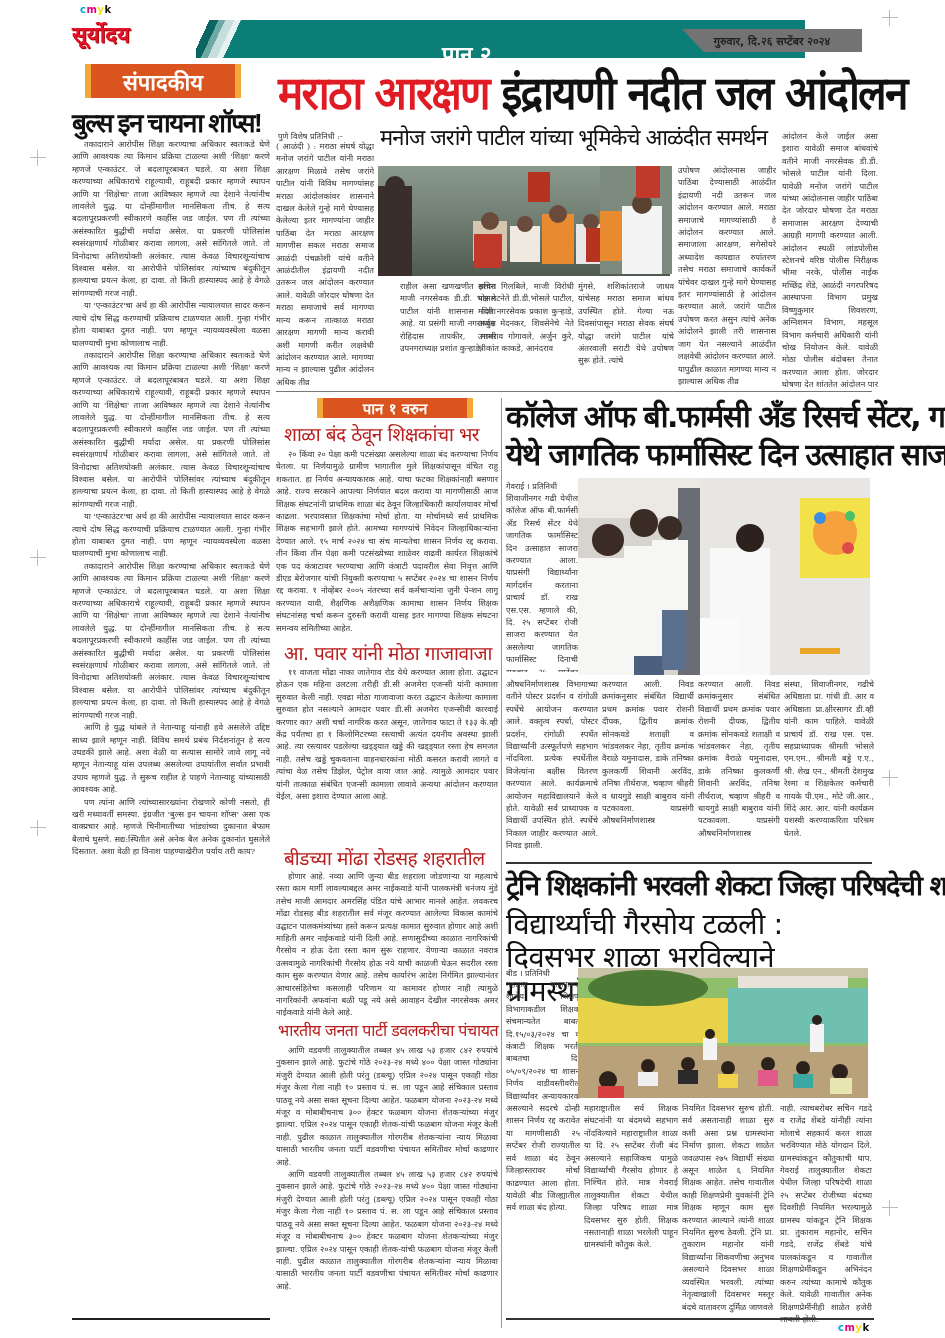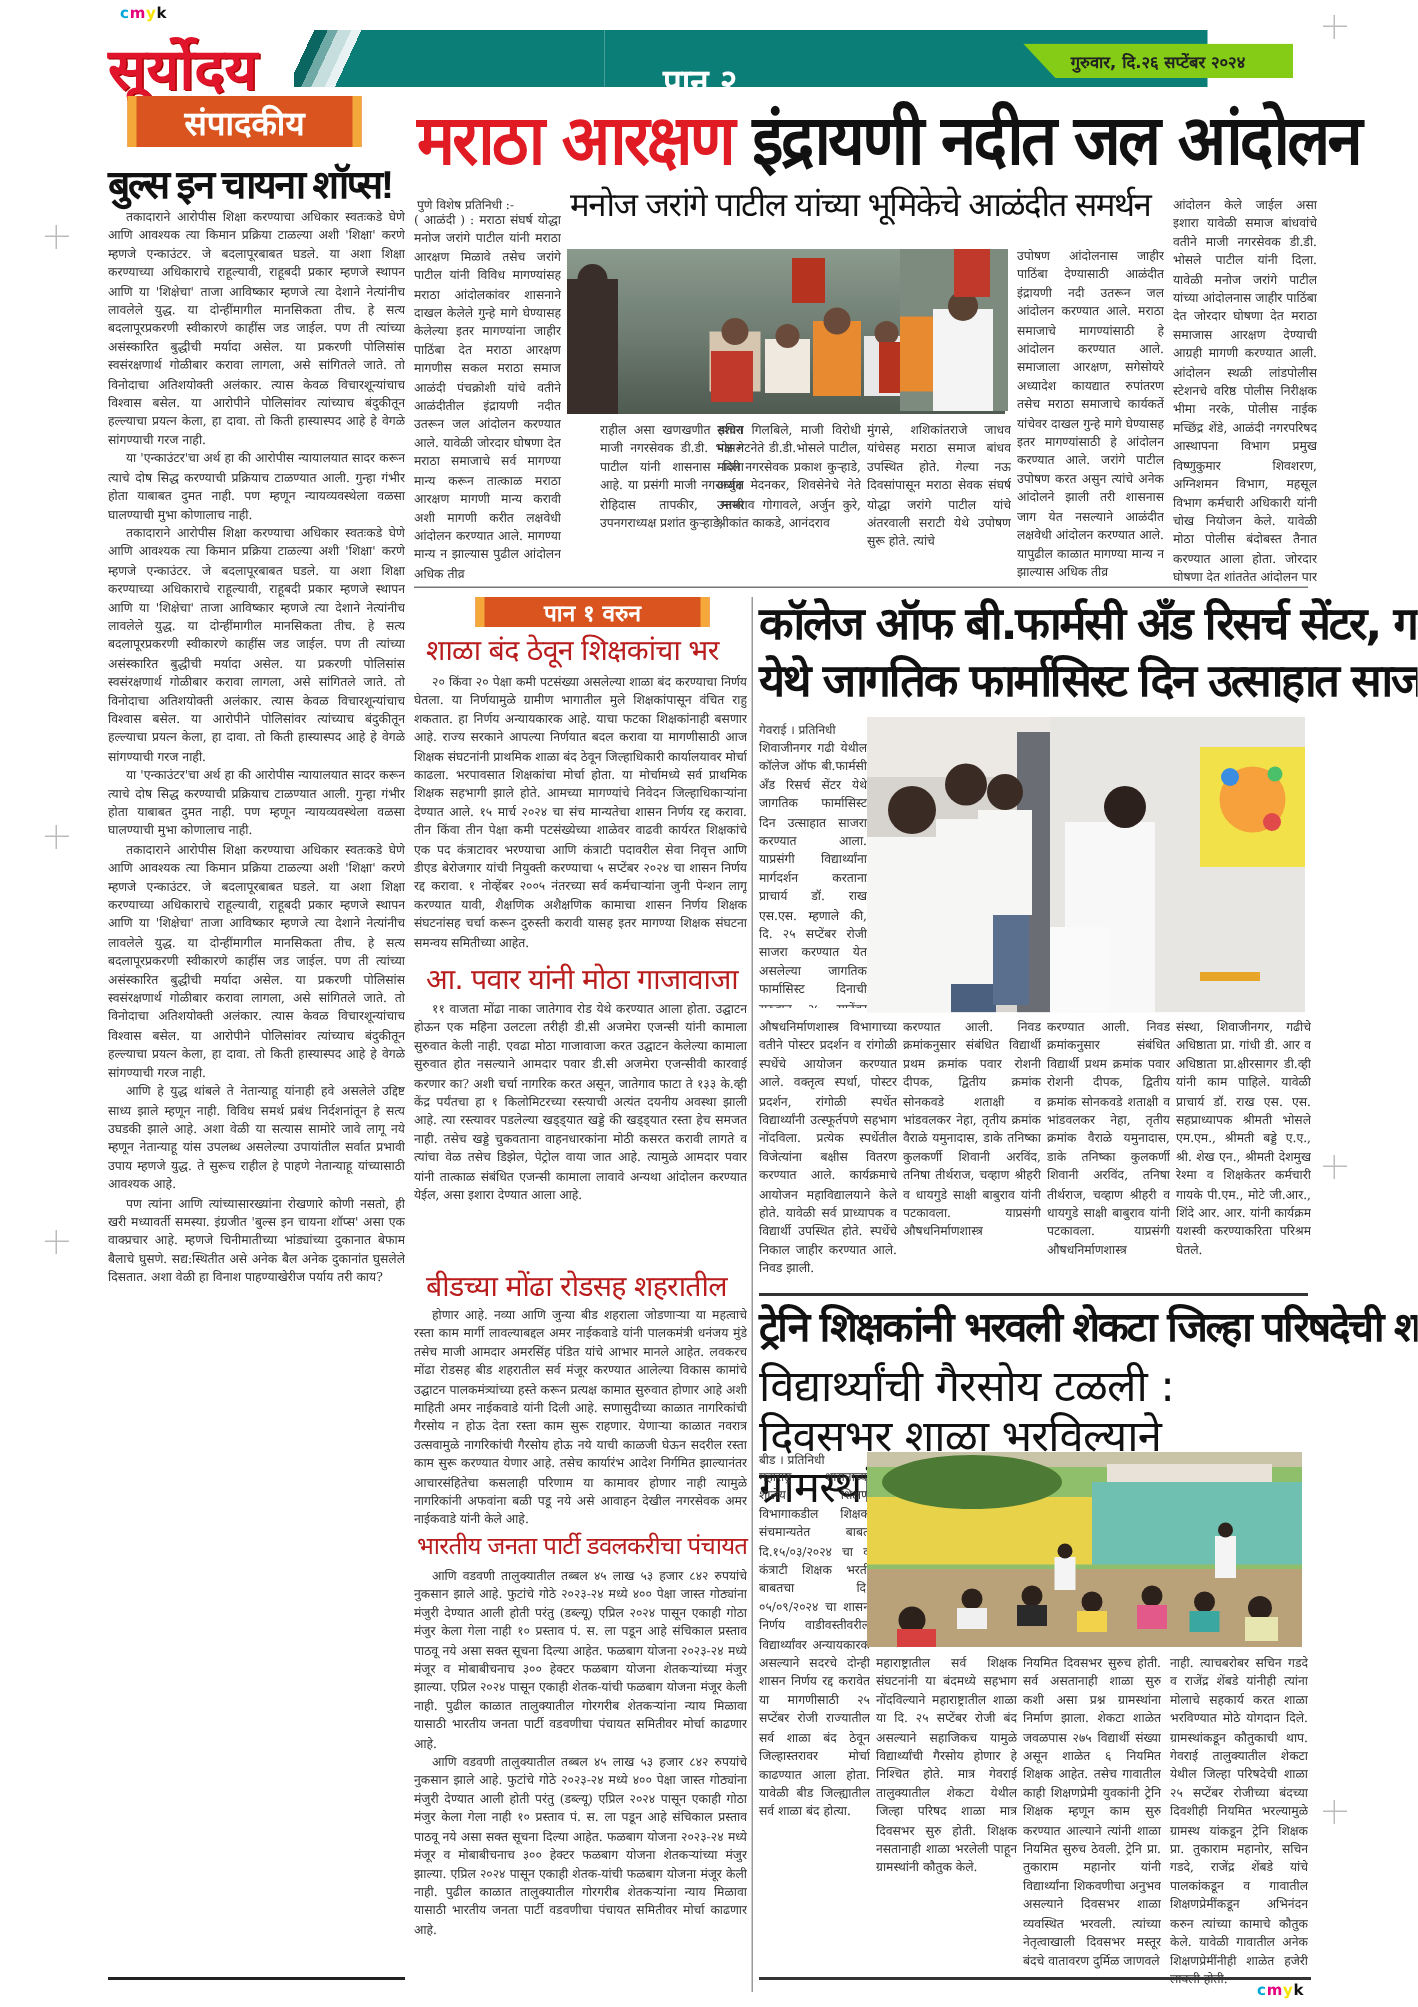--- a/index.html
+++ b/index.html
@@ -1,25 +1,25 @@
 <!DOCTYPE html>
 <html><head>
 <meta charset="utf-8">
 <style>
   * { box-sizing: border-box; margin: 0; padding: 0; }
   html, body { width: 945px; height: 1338px; background: #ffffff; overflow: hidden; }
   body { position: relative; font-family: "DejaVu Sans", sans-serif; color: #222; }
   .abs { position: absolute; }
   .cmyk { font-family: "DejaVu Sans", sans-serif; font-weight: bold; font-size: 10px; letter-spacing: 0.5px; }
   .cmyk .c { color: #00a6d6; } .cmyk .m { color: #e4007c; } .cmyk .y { color: #f7e400; } .cmyk .k { color: #111; }
-  .masthead-logo { font-family: "DejaVu Serif", serif; font-weight: bold; font-size: 38px; color: #e0142a; text-shadow: 1px 1px 0 #a00; }
+  .masthead-logo { font-family: "DejaVu Serif", serif; font-weight: bold; font-size: 22px; color: #e0142a; text-shadow: 1px 1px 0 #a00; }
   .header-band { background: #0b7e78; height: 38px; }
   .header-stripes { background: linear-gradient(115deg, transparent 0 6%, #0b6560 6% 10%, #6fa9a6 10% 13%, #c6dedd 13% 17%, #e9f2f2 17% 20%, #0b7e78 20%); }
   .page-num { color: #fff; font-weight: bold; font-size: 22px; font-family: "DejaVu Sans", sans-serif; margin-top: 12px; }
-  .date-box { background: #84cc16; color: #222; font-size: 11px; font-weight: bold; clip-path: polygon(4% 0, 100% 0, 100% 100%, 12% 100%, 0 0); display: flex; align-items: center; justify-content: center; }
+  .date-box { background: #737373; color: #222; font-size: 11px; font-weight: bold; clip-path: polygon(4% 0, 100% 0, 100% 100%, 12% 100%, 0 0); display: flex; align-items: center; justify-content: center; }
   .editorial-tag { background: #d9541e; border-left: 6px solid #f4a83a; border-right: 6px solid #f4a83a; color: #fff; font-family: "DejaVu Serif", serif; font-weight: bold; font-size: 22px; display: flex; align-items: center; justify-content: center; }
   .headline-xl { font-family: "DejaVu Sans", sans-serif; font-weight: 900; font-size: 46px; line-height: 1; letter-spacing: -2px; transform: scaleX(0.92); transform-origin: left; }
   .red { color: #e01b24; }
   .black { color: #111; }
   .headline-l { font-family: "DejaVu Sans", sans-serif; font-weight: bold; font-size: 30px; line-height: 1; letter-spacing: -1.5px; color: #111; }
   .headline-m { font-family: "DejaVu Sans", sans-serif; font-weight: bold; font-size: 24px; letter-spacing: -1px; color: #111; line-height: 1.1; }
   .subhead { font-family: "DejaVu Sans", sans-serif; font-size: 19px; color: #b91c1c; line-height: 1.1; letter-spacing: -0.5px; }
   .subhead-light { font-family: "DejaVu Sans", sans-serif; font-size: 29px; color: #111; line-height: 1.15; letter-spacing: -0.5px; }
   .body-text { font-family: "DejaVu Serif", serif; font-size: 8.2px; line-height: 12.4px; color: #333; text-align: justify; overflow: hidden; }
   .body-text p { text-indent: 12px; }

